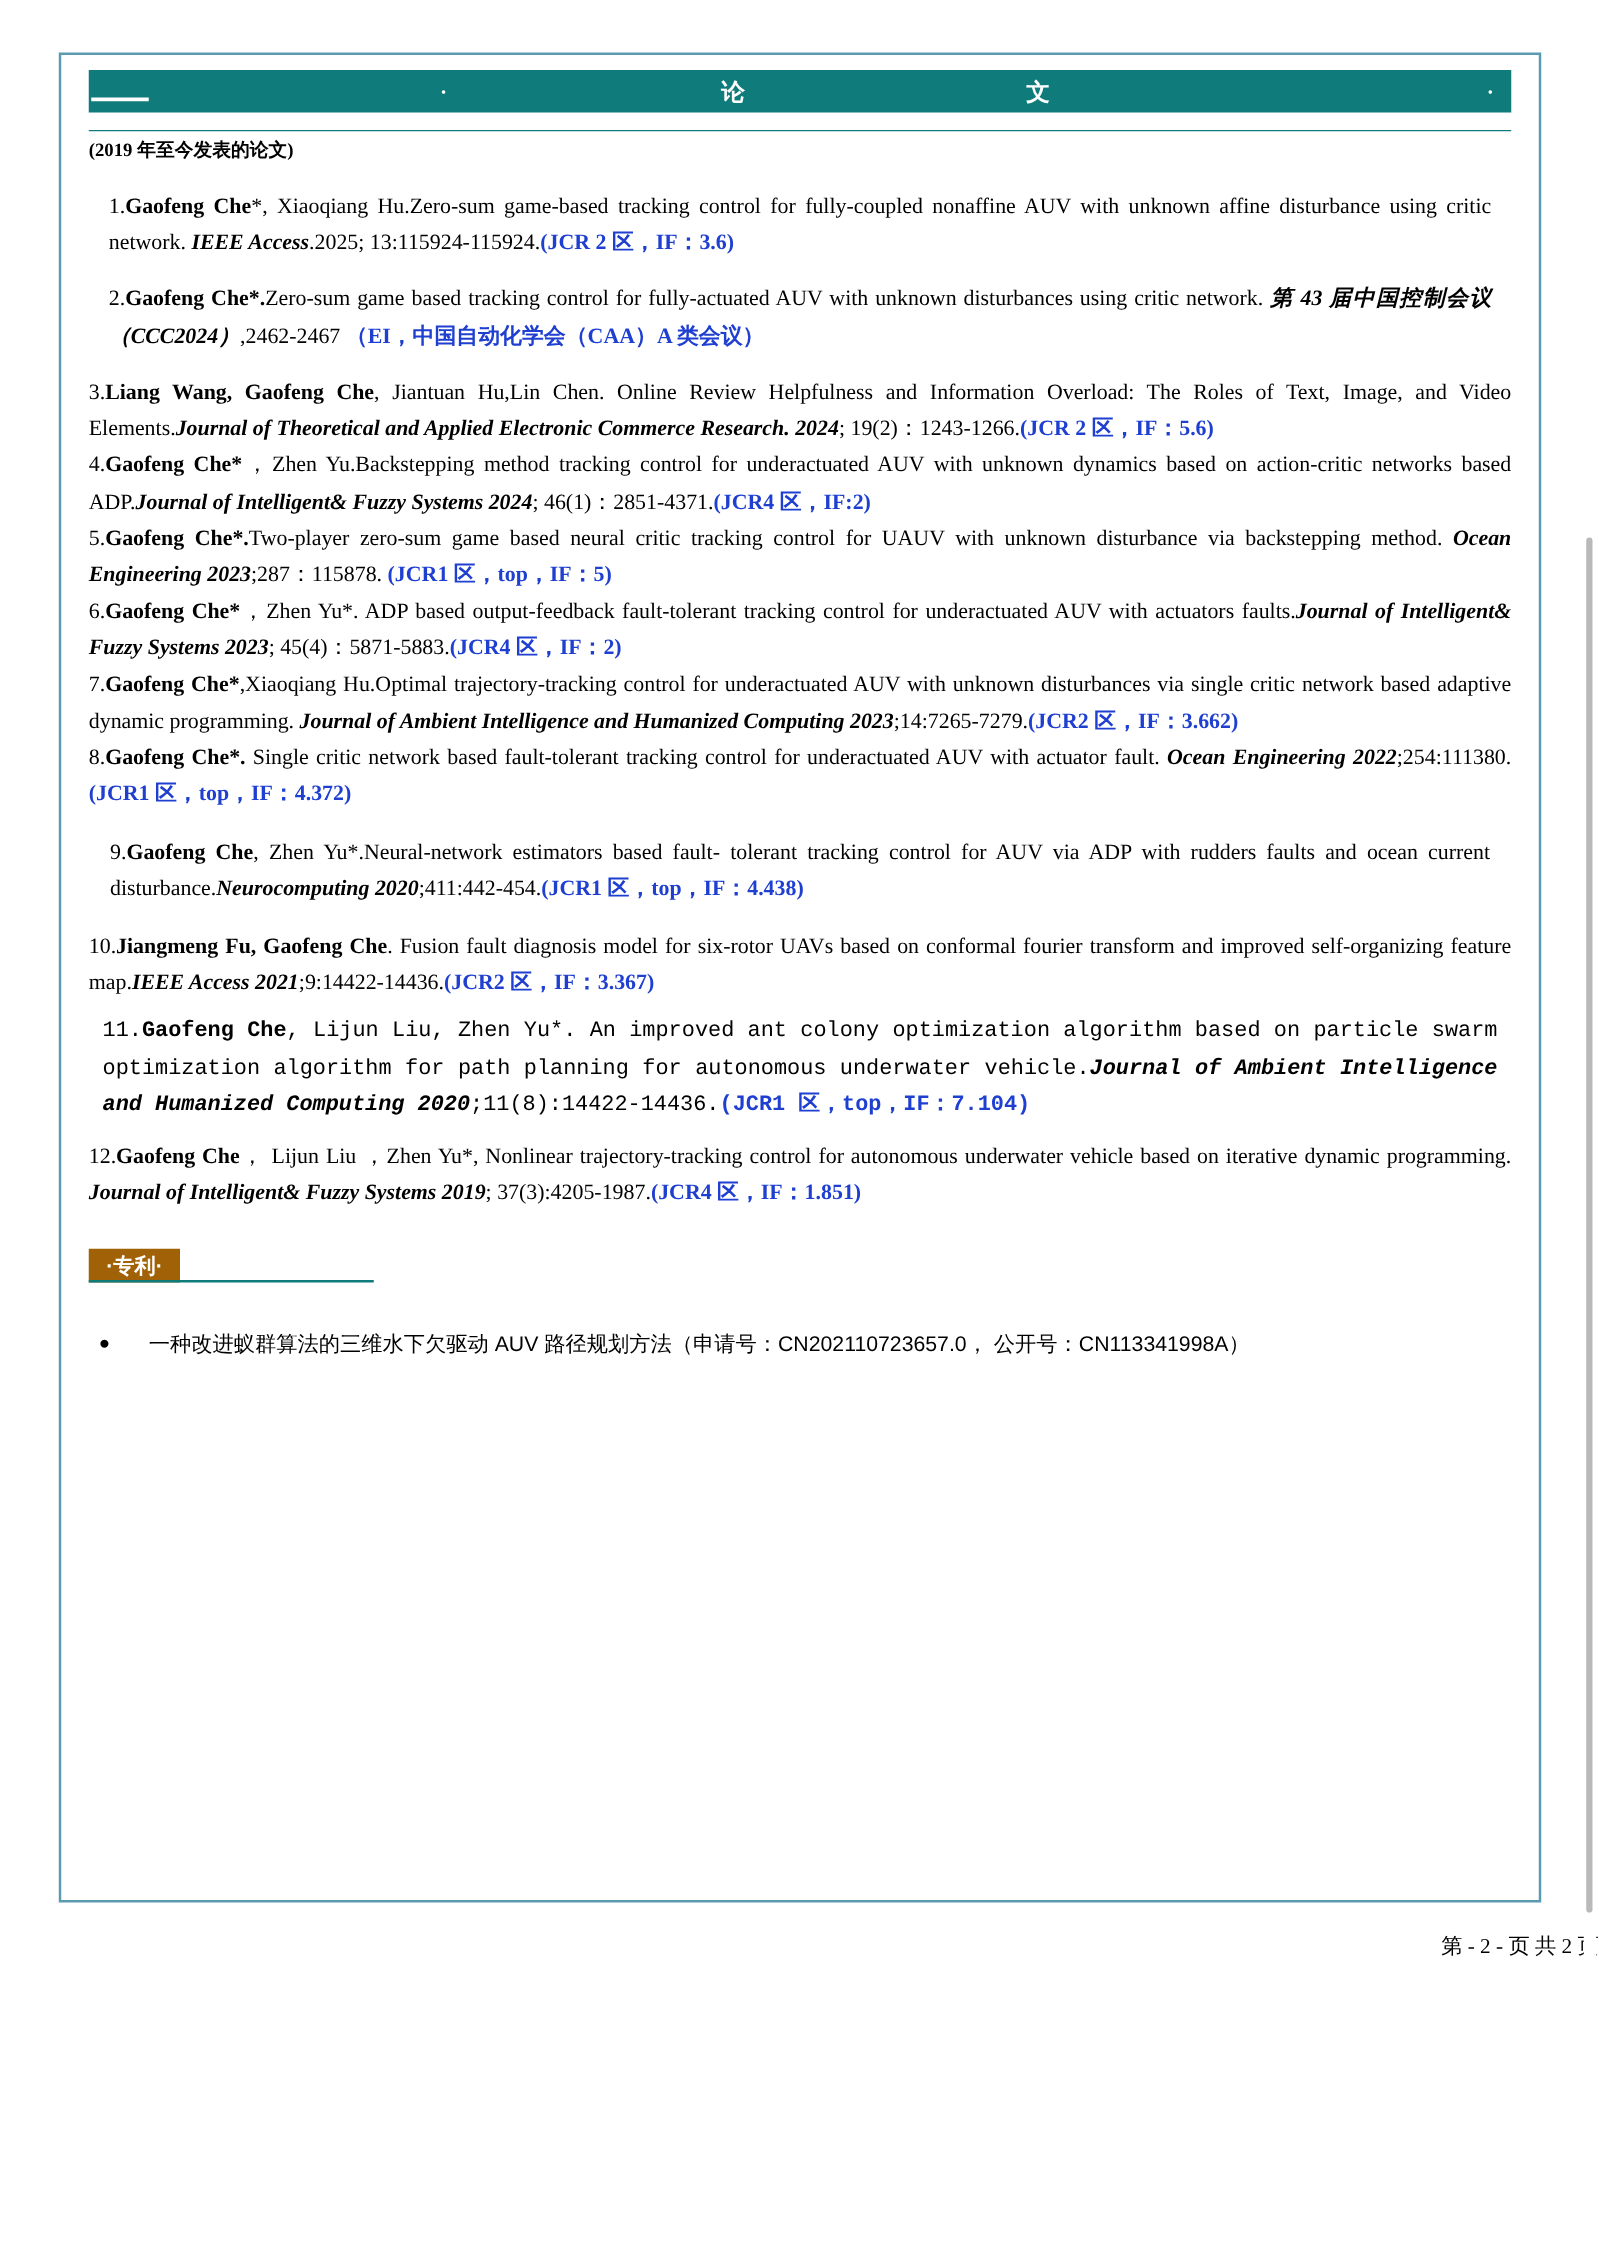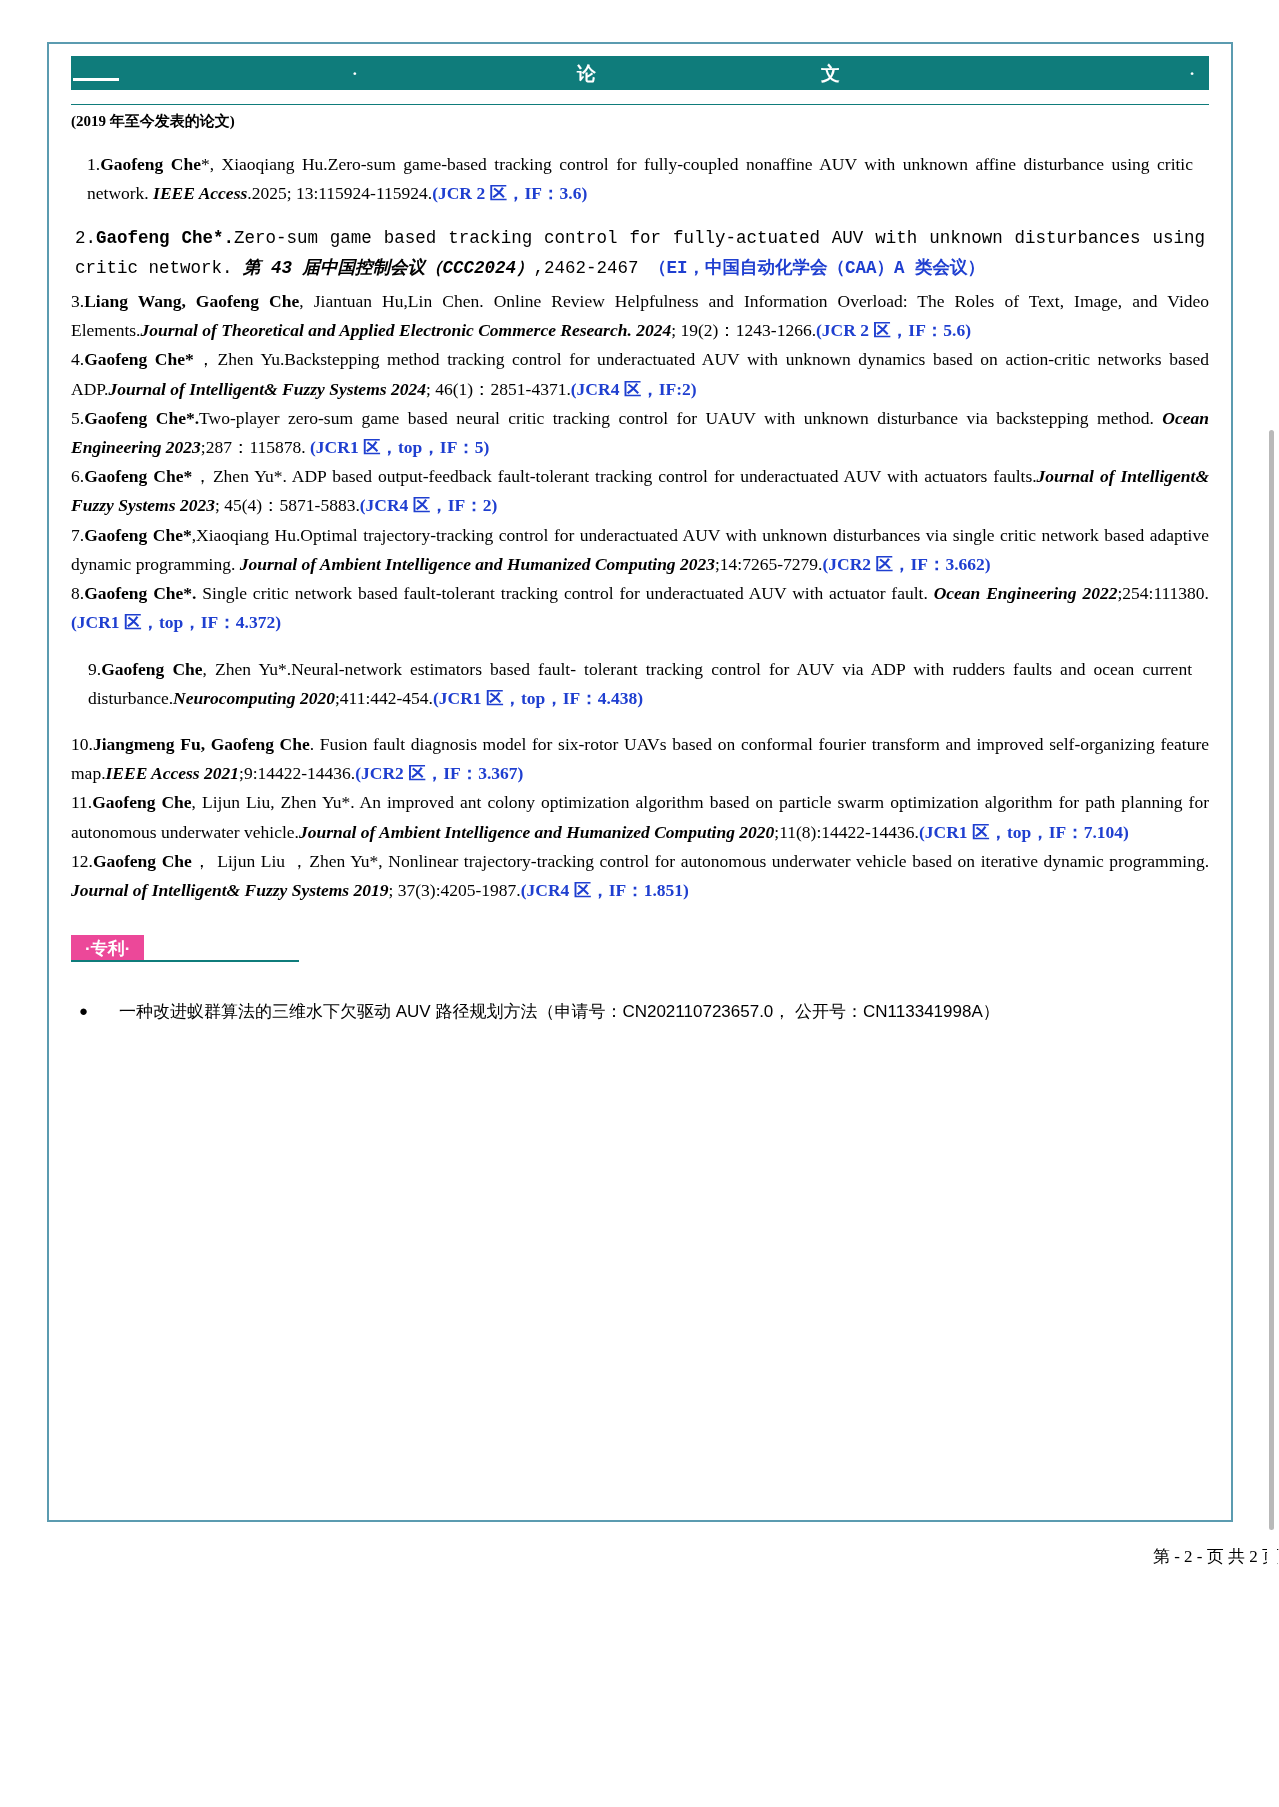--- a/index.html
+++ b/index.html
@@ -83,21 +83,21 @@
   .blue { color: #1f3fd0; font-weight: bold; }
 
   
   .patent-head {
     margin-top: 30px;
     position: relative;
     height: 26px;
   }
   .patent-head .tag {
     display: inline-block;
-    background: #ec4899;
+    background: #a16207;
     color: #fff;
     font-weight: bold;
     font-size: 17px;
     padding: 2px 14px;
     font-family: "Liberation Sans", sans-serif;
   }
   .patent-head .tail {
     position: absolute;
     left: 0;
     top: 25px;
@@ -174,21 +174,21 @@
 
     <div class="thin-rule"></div>
 
     <div class="body-text">
       <span class="note">(2019 年至今发表的论文)</span>
 
       <p class="entry" style="margin:16px;">
         <span>1.</span><span class="b">Gaofeng Che</span><span>*, Xiaoqiang Hu.</span><span>Zero-sum game-based tracking control for fully-coupled nonaffine AUV with unknown affine disturbance using critic network. </span><span class="bi">IEEE Access</span><span>.2025; 13:115924-115924.</span><span class="blue">(JCR 2 区，IF：3.6)</span>
       </p>
 
-      <p class="entry" style="margin:4px;font-family:Liberation Mono, monospace;">
+      <p class="entry" style="margin:16px;">
         <span>2.</span><span class="b">Gaofeng Che*.</span><span></span><span>Zero-sum game based tracking control for fully-actuated AUV with unknown disturbances using critic network. </span><span class="bi">第 43 届中国控制会议（CCC2024）</span><span>,2462-2467 </span><span class="blue">（EI，中国自动化学会（CAA）A 类会议）</span>
       </p>
 
       <p class="entry" style="margin:0;">
         <span>3.</span><span class="b">Liang Wang, Gaofeng Che</span><span>, Jiantuan Hu,Lin Chen. </span><span>Online Review Helpfulness and Information Overload: The Roles of Text, Image, and Video Elements.</span><span class="bi">Journal of Theoretical and Applied Electronic Commerce Research. 2024</span><span>; 19(2)：1243-1266.</span><span class="blue">(JCR 2 区，IF：5.6)</span>
       </p>
 
       <p class="entry" style="margin:0;">
         <span>4.</span><span class="b">Gaofeng Che*</span><span>，Zhen Yu.</span><span>Backstepping method tracking control for underactuated AUV with unknown dynamics based on action-critic networks based ADP.</span><span class="bi">Journal of Intelligent&amp; Fuzzy Systems 2024</span><span>; 46(1)：2851-4371.</span><span class="blue">(JCR4 区，IF:2)</span>
       </p>
@@ -210,21 +210,21 @@
       </p>
 
       <p class="entry" style="margin:17px;">
         <span>9.</span><span class="b">Gaofeng Che</span><span>, Zhen Yu*.</span><span>Neural-network estimators based fault- tolerant tracking control for AUV via ADP with rudders faults and ocean current disturbance.</span><span class="bi">Neurocomputing  2020</span><span>;411:442-454.</span><span class="blue">(JCR1 区，top，IF：4.438)</span>
       </p>
 
       <p class="entry" style="margin:0;">
         <span>10.</span><span class="b">Jiangmeng Fu, Gaofeng Che</span><span>. </span><span>Fusion fault diagnosis model for six-rotor UAVs based on conformal fourier transform and improved self-organizing feature map.</span><span class="bi">IEEE Access 2021</span><span>;9:14422-14436.</span><span class="blue">(JCR2 区，IF：3.367)</span>
       </p>
 
-      <p class="entry" style="margin:0;">
+      <p class="entry" style="margin:11px;font-family:Liberation Mono, monospace;">
         <span>11.</span><span class="b">Gaofeng Che</span><span>, Lijun Liu, Zhen Yu*. </span><span>An improved ant colony optimization algorithm based on particle swarm optimization algorithm for path planning for autonomous underwater vehicle.</span><span class="bi">Journal of Ambient Intelligence and Humanized Computing  2020</span><span>;11(8):14422-14436.</span><span class="blue">(JCR1 区，top，IF：7.104)</span>
       </p>
 
       <p class="entry" style="margin:0;">
         <span>12.</span><span class="b">Gaofeng Che</span><span>， Lijun Liu ，Zhen Yu*, </span><span>Nonlinear trajectory-tracking control for autonomous underwater vehicle based on iterative dynamic programming. </span><span class="bi">Journal of Intelligent&amp; Fuzzy Systems 2019</span><span>; 37(3):4205-1987.</span><span class="blue">(JCR4 区，IF：1.851)</span>
       </p>
     </div>
 
     <div class="patent-head">
       <span class="tag">·专利·</span>

